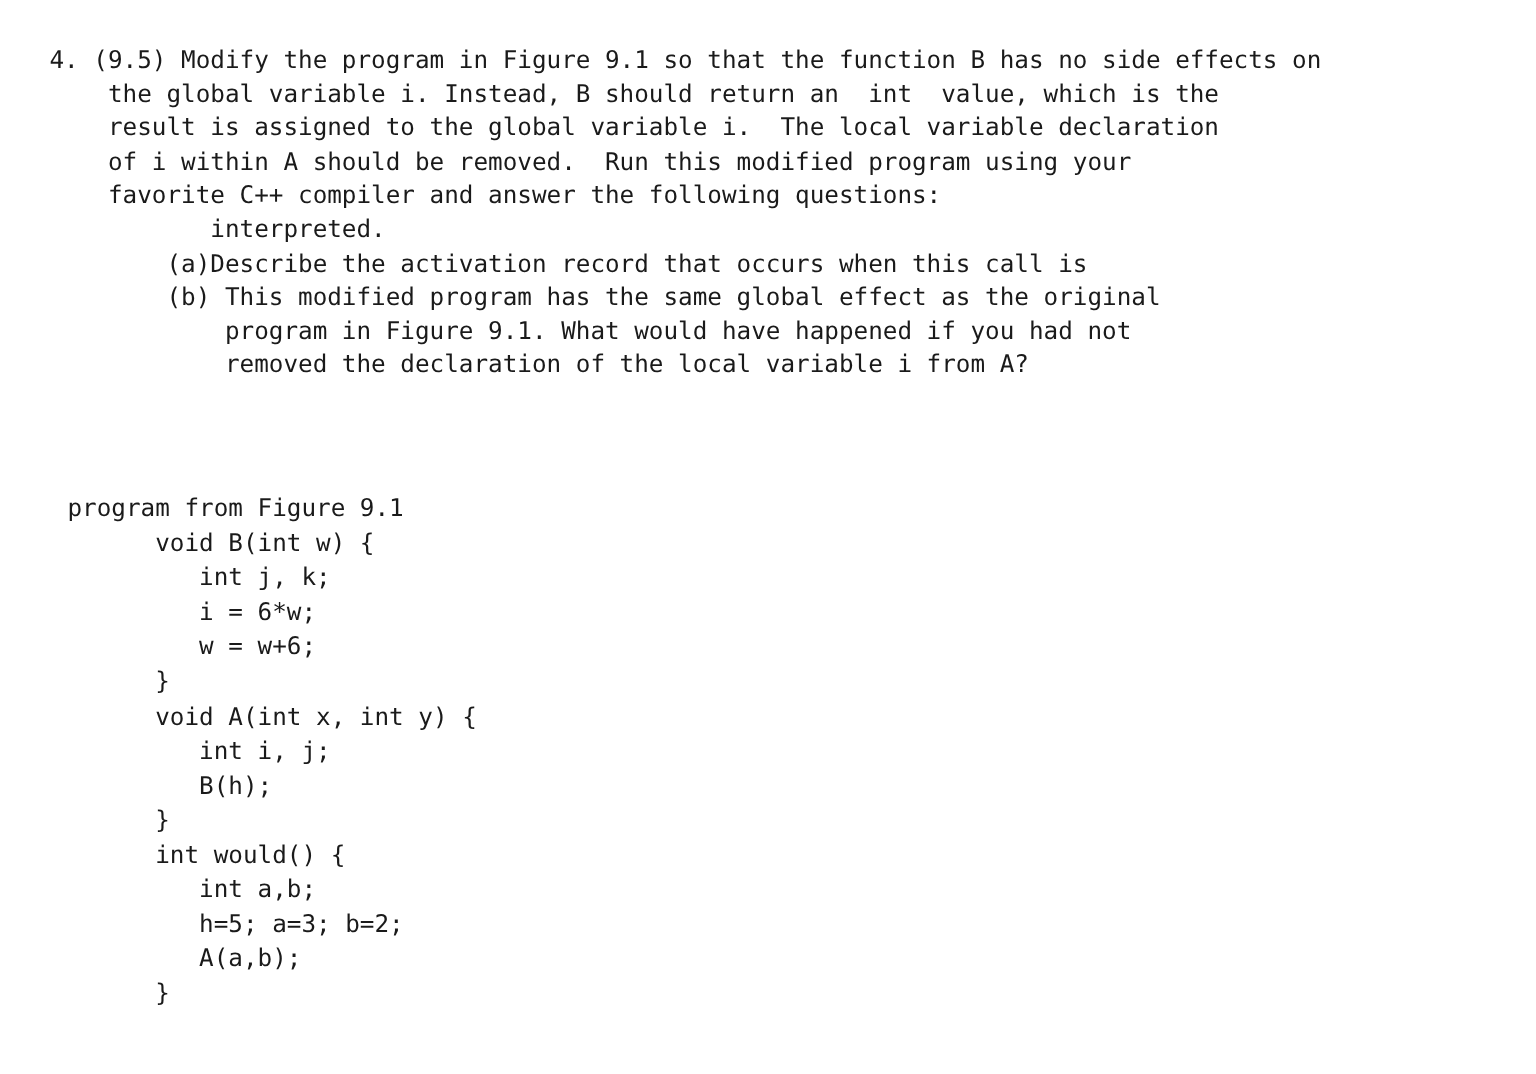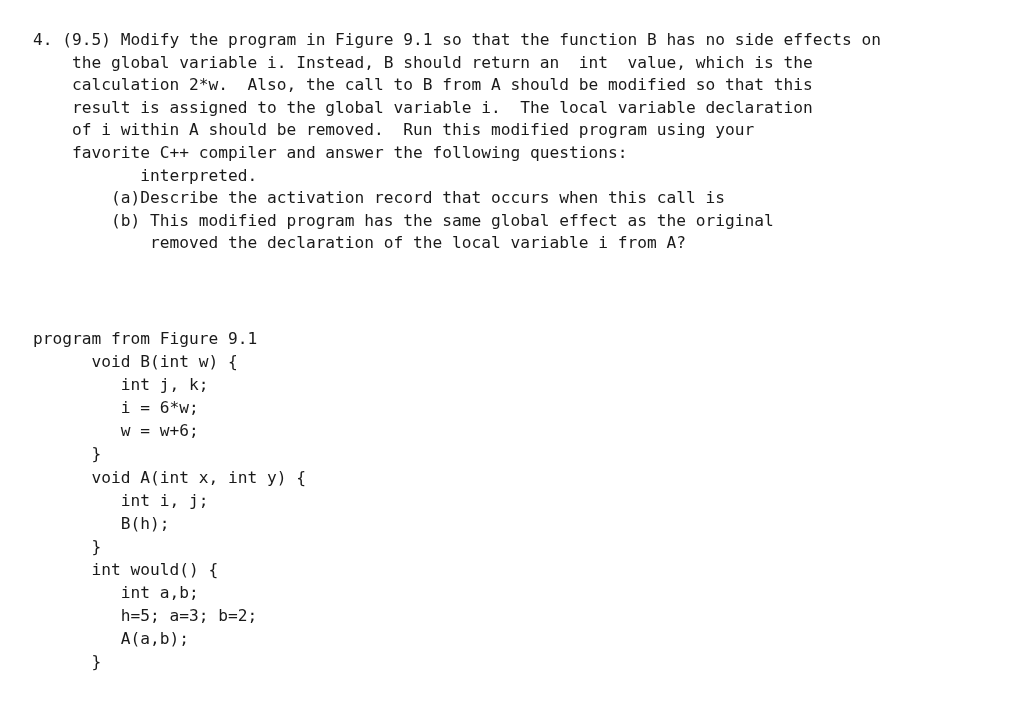--- a/index.html
+++ b/index.html
@@ -41,40 +41,41 @@
   .code-block {
     position: absolute;
     left: 33px;
     top: 327px;
     width: 700px;
   }
   .c-line {
     font-size: 16.2px;
     line-height: 23.1px;
     white-space: pre;
+    margin-left: 12px;
   }
 
   
   .q-line:empty, .c-line:empty { min-height: 1px; }
 </style>
 </head>
 <body>
 
 <div class="page">
 
   <div class="question-block">
     <div class="q-line">4. (9.5) Modify the program in Figure 9.1 so that the function B has no side effects on</div>
     <div class="q-line">    the global variable i. Instead, B should return an  int  value, which is the</div>
-    <div class="q-line">    calculation 2*w.  Also, the call to B from A should be modified so that this</div>
     <div class="q-line">    result is assigned to the global variable i.  The local variable declaration</div>
     <div class="q-line">    of i within A should be removed.  Run this modified program using your</div>
     <div class="q-line">    favorite C++ compiler and answer the following questions:</div>
     <div class="q-line">           interpreted.</div>
     <div class="q-line">        (a)Describe the activation record that occurs when this call is</div>
     <div class="q-line">        (b) This modified program has the same global effect as the original</div>
+    <div class="q-line">            program in Figure 9.1. What would have happened if you had not</div>
     <div class="q-line">            removed the declaration of the local variable i from A?</div>
   </div>
 
   <div class="code-block">
     <div class="c-line">program from Figure 9.1</div>
     <div class="c-line">      void B(int w) {</div>
     <div class="c-line">         int j, k;</div>
     <div class="c-line">         i = 6*w;</div>
     <div class="c-line">         w = w+6;</div>
     <div class="c-line">      }</div>

